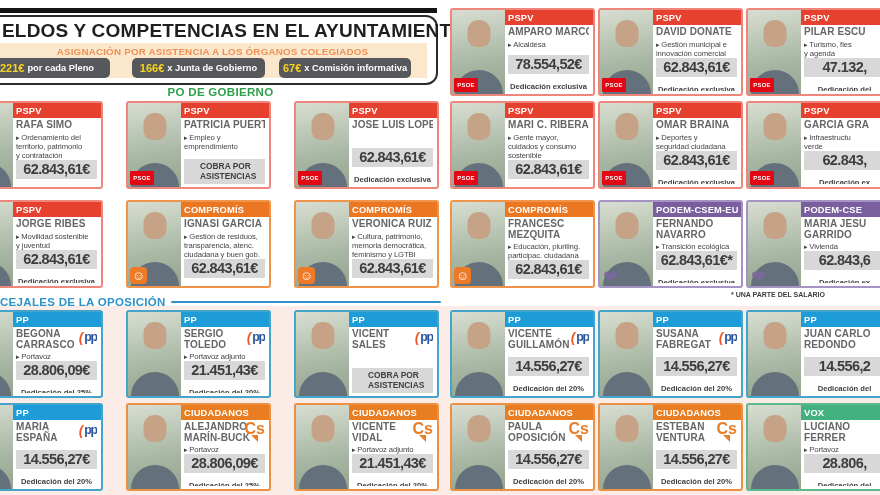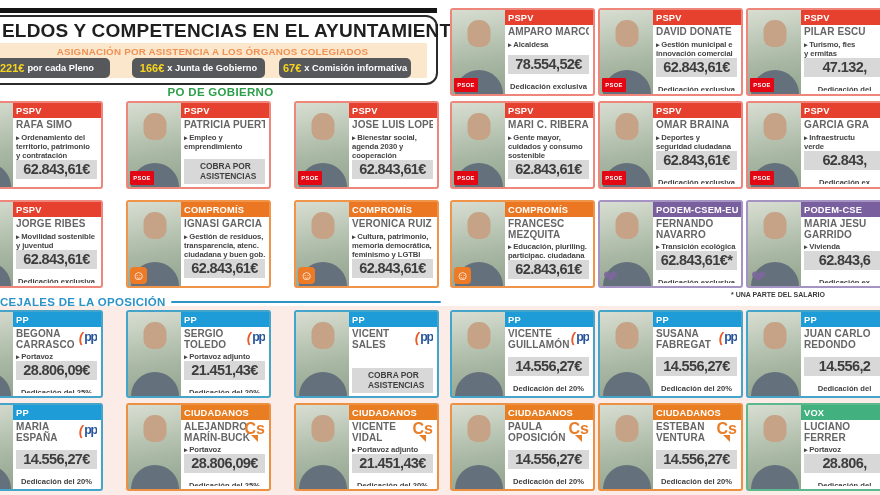--- a/index.html
+++ b/index.html
@@ -49,21 +49,21 @@
               justify-content:center;letter-spacing:.4px;border-radius:1px;}
   .plogo.comp{position:absolute;left:2px;bottom:2px;width:17px;height:17px;background:#ed7a26;
               color:#fff;font-size:13px;line-height:17px;text-align:center;border-radius:4px;}
   .plogo.pod{position:absolute;left:3px;bottom:0;color:rgba(125,103,158,.88);font-size:18px;
              line-height:18px;}
   .card-body{position:absolute;left:56px;top:17px;right:4px;bottom:3px;display:flex;
              flex-direction:column;align-items:flex-start;overflow:hidden;}
   .name{font-size:10px;font-weight:bold;color:#666;line-height:10.5px;letter-spacing:.1px;
         white-space:nowrap;}
   .roles{margin-top:2px;}
-  .role-line{font-size:7.7px;font-weight:bold;color:#454545;line-height:9px;
+  .role-line{font-size:7.7px;font-weight:normal;color:#454545;line-height:9px;
              letter-spacing:-.1px;white-space:nowrap;}
   .role-line:first-child::before{content:"▸ ";font-size:7px;}
   .spacer{flex:1 1 auto;}
   .salary{width:100%;background:#d8d8d8;text-align:center;font-size:14.5px;font-weight:bold;
           color:#3e3e3e;letter-spacing:-.6px;line-height:17px;padding:1px 0;
           box-sizing:border-box;white-space:nowrap;}
   .salary.cobra{font-size:8.4px;letter-spacing:0;line-height:9.5px;padding:3px 16px;}
   .dedication{width:100%;text-align:center;font-size:7.6px;font-weight:bold;color:#3e3e3e;
               line-height:9px;margin-top:8px;white-space:nowrap;}
   .name-logo{position:absolute;right:0;top:2px;}
@@ -152,21 +152,21 @@
     <div class="banner" style="background: rgb(230, 64, 46);">PSPV</div>
     <div class="photo">
           <span class="plogo psoe">PSOE</span>
         </div>
     <div class="card-body">
       <div class="name">
             <div>PILAR ESCU</div>
           </div>
       <div class="roles">
             <div class="role-line">Turismo, fies</div>
-            <div class="role-line">y ermitas</div>
+            <div class="role-line">y agenda</div>
           </div>
       <div class="spacer"></div>
       <div class="salary">47.132,</div>
       <div class="dedication">Dedicación del</div>
     </div>
   </div>
       <div class="card" style="left: -42px; top: 101px; border-color: rgb(238, 134, 124);">
     <div class="banner" style="background: rgb(230, 64, 46);">PSPV</div>
     <div class="photo"></div>
     <div class="card-body">
@@ -205,25 +205,20 @@
     </div>
   </div>
       <div class="card" style="left: 294px; top: 101px; border-color: rgb(238, 134, 124);">
     <div class="banner" style="background: rgb(230, 64, 46);">PSPV</div>
     <div class="photo">
           <span class="plogo psoe">PSOE</span>
         </div>
     <div class="card-body">
       <div class="name">
             <div>JOSÉ LUIS LÓPEZ</div>
-          </div>
-      <div class="roles">
-            <div class="role-line">Bienestar social,</div>
-            <div class="role-line">agenda 2030 y</div>
-            <div class="role-line">cooperación</div>
           </div>
       <div class="spacer"></div>
       <div class="salary">62.843,61€</div>
       <div class="dedication">Dedicación exclusiva</div>
     </div>
   </div>
       <div class="card" style="left: 450px; top: 101px; border-color: rgb(238, 134, 124);">
     <div class="banner" style="background: rgb(230, 64, 46);">PSPV</div>
     <div class="photo">
           <span class="plogo psoe">PSOE</span>

